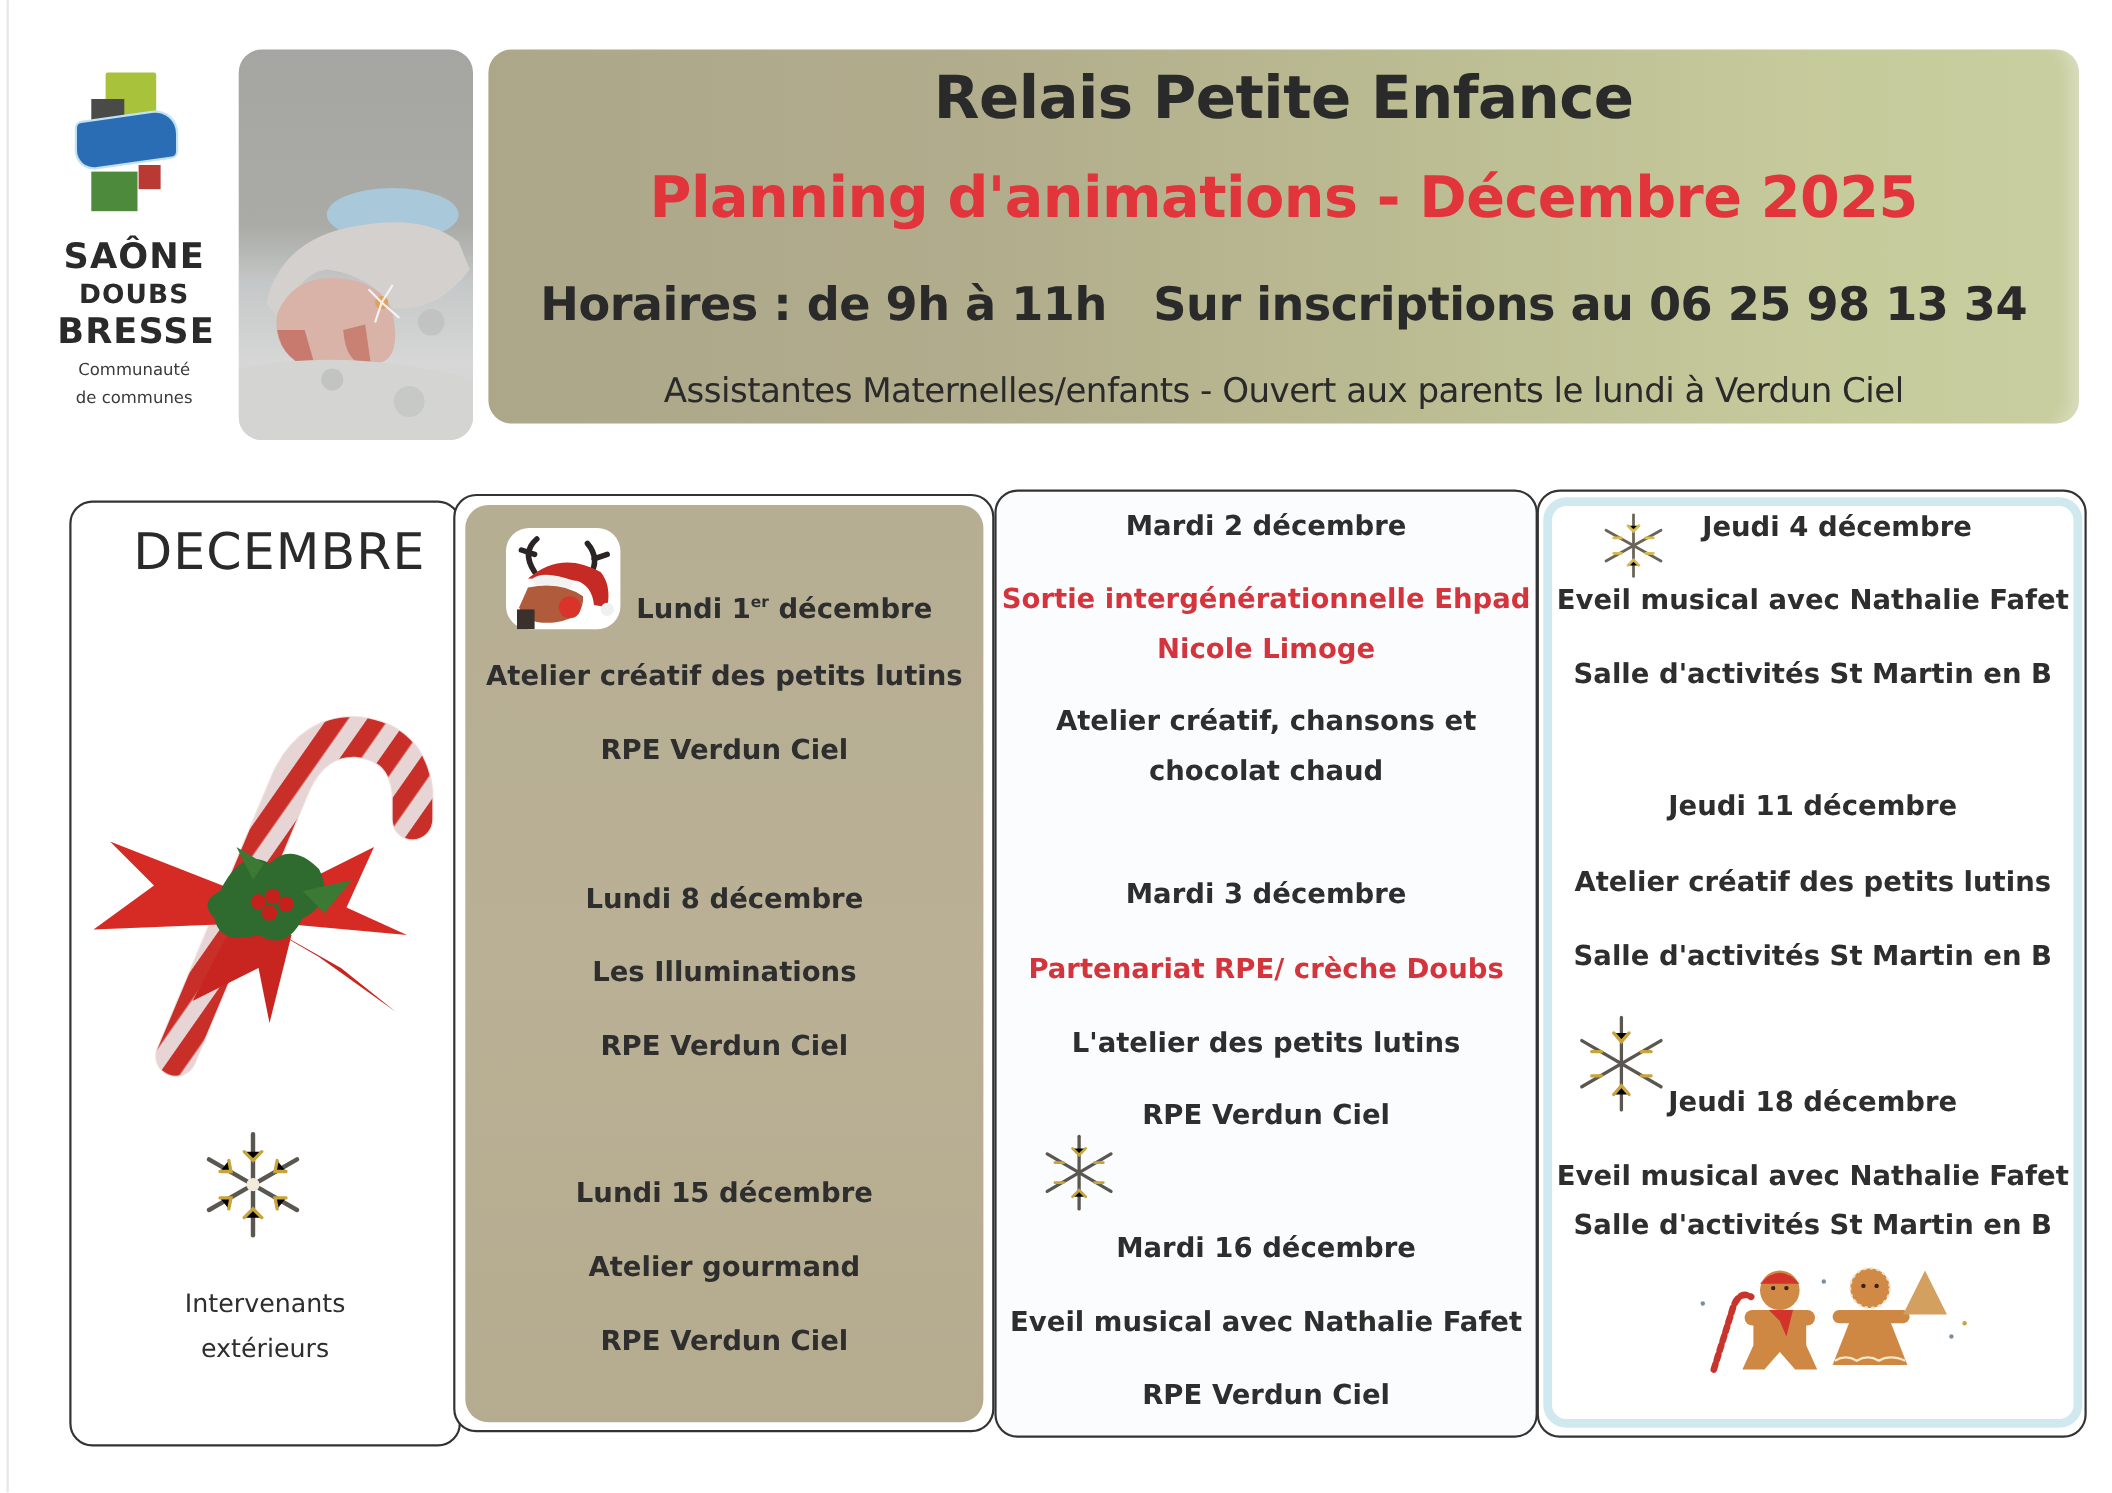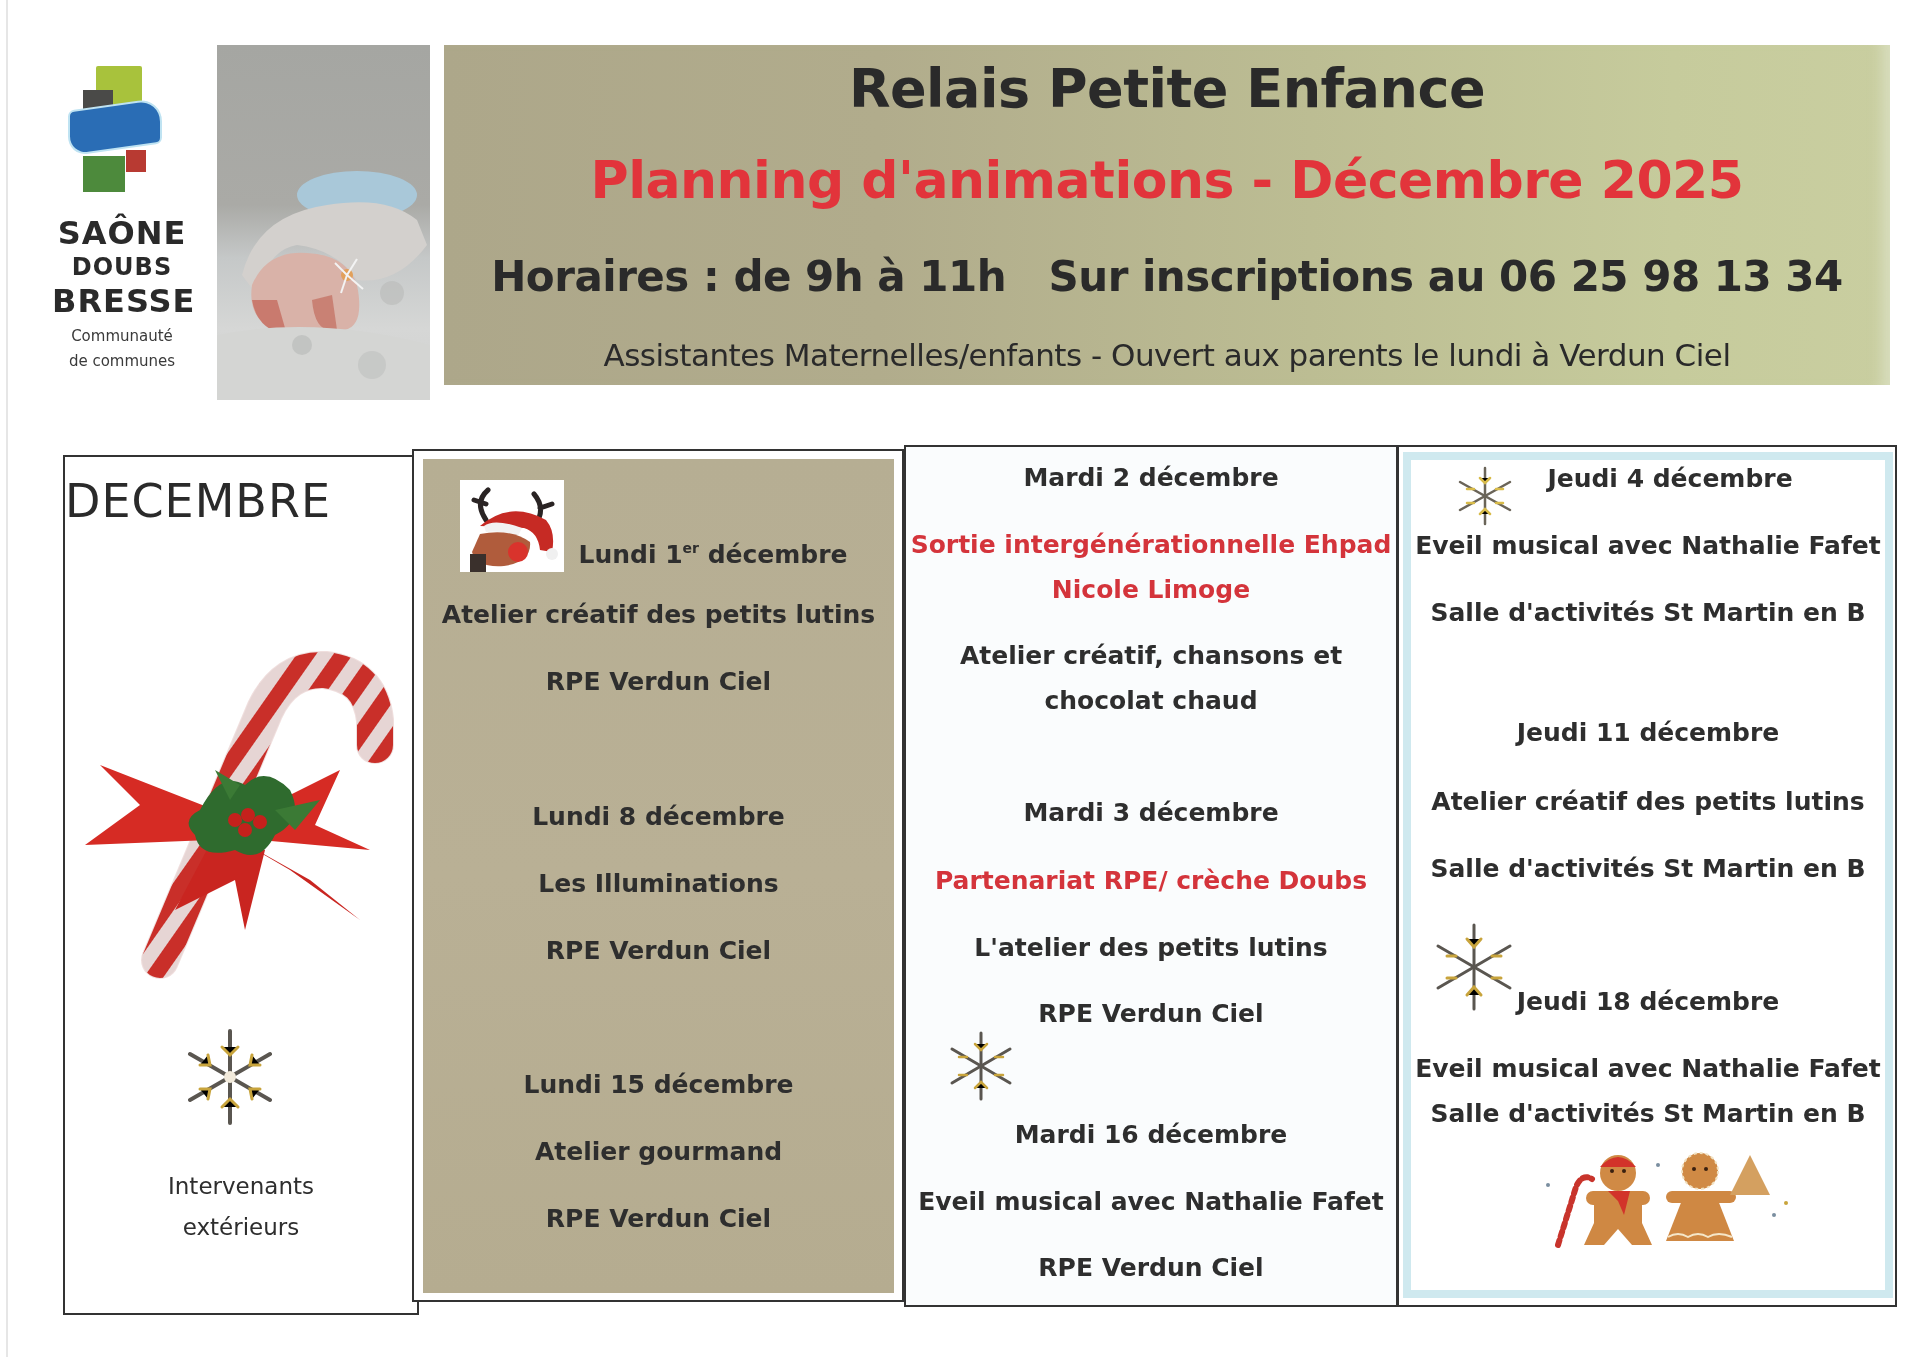--- a/index.html
+++ b/index.html
@@ -2,21 +2,21 @@
 <html><head>
 <meta charset="utf-8">
 <style>
   html, body { margin: 0; padding: 0; }
   body {
     width: 1920px; height: 1357px; position: relative; overflow: hidden;
     background: #ffffff;
     font-family: "DejaVu Sans", sans-serif;
     color: #2b2b2b;
   }
-  .abs { position: absolute; }
+  .abs { position: absolute; border-radius: 21px; }
   
   .scan-edge { left: 6px; top: 0; width: 2px; height: 1357px; background: #e6e6e6; }
 
   
   .logo-sq { position: absolute; }
   .logo-text { position: absolute; left: 52px; width: 140px; text-align: center; font-family: "DejaVu Sans", sans-serif; font-weight: bold; color: #2a2a2a; letter-spacing: 1px; }
   .logo-sub { position: absolute; left: 48px; width: 148px; text-align: center; font-family: "DejaVu Sans", sans-serif; color: #3a3a3a; font-size: 15px; }
 
   
   .photo {
@@ -98,21 +98,21 @@
 </div>
 
 <div class="abs banner">
   <div class="banner-line b-title">Relais Petite Enfance</div>
   <div class="banner-line b-sub">Planning d'animations - Décembre 2025</div>
   <div class="banner-line b-hours" style="white-space:pre;">Horaires : de 9h à 11h   Sur inscriptions au 06 25 98 13 34</div>
   <div class="banner-line b-info">Assistantes Maternelles/enfants - Ouvert aux parents le lundi à Verdun Ciel</div>
 </div>
 
 <div class="abs col1"></div>
-<div class="col-title" style="left:65px;top:474px;width:352px;text-align:left;padding-right:30px;box-sizing:border-box;">DECEMBRE</div>
+<div class="col-title" style="left:65px;top:474px;width:352px;text-align:right;padding-right:30px;box-sizing:border-box;">DECEMBRE</div>
 
 <div class="abs" style="left:80px;top:650px;width:320px;height:340px;">
   <svg width="320" height="340" viewBox="0 0 320 340">
     <defs>
       <pattern id="stripes" patternUnits="userSpaceOnUse" width="30" height="30" patternTransform="rotate(35)">
         <rect width="30" height="30" fill="#f4f4f4"></rect>
         <rect width="16" height="30" fill="#d2312b"></rect>
       </pattern>
     </defs>
     <path d="M80 310 L185 60 Q205 18 245 20 Q290 25 295 70 L295 95" fill="none" stroke="url(#stripes)" stroke-width="36" stroke-linecap="round"></path>

